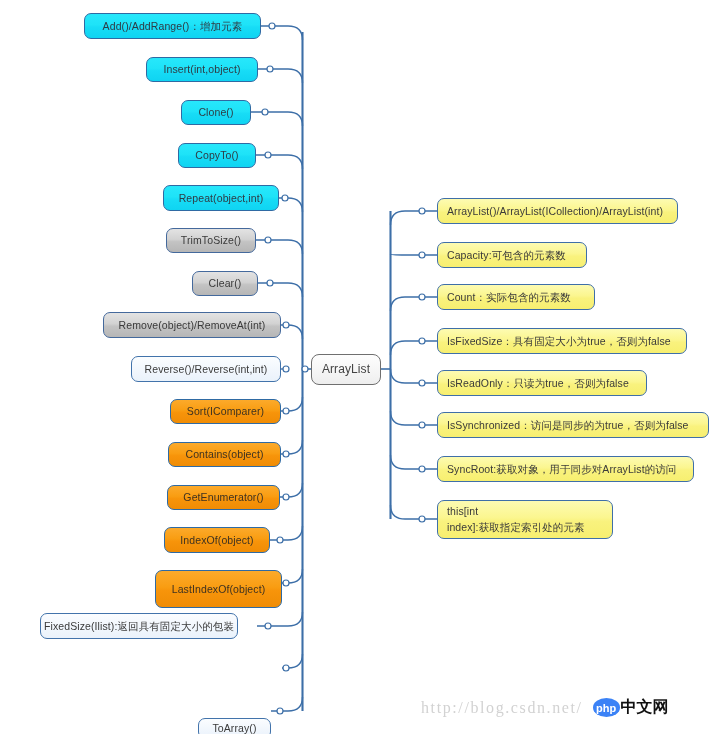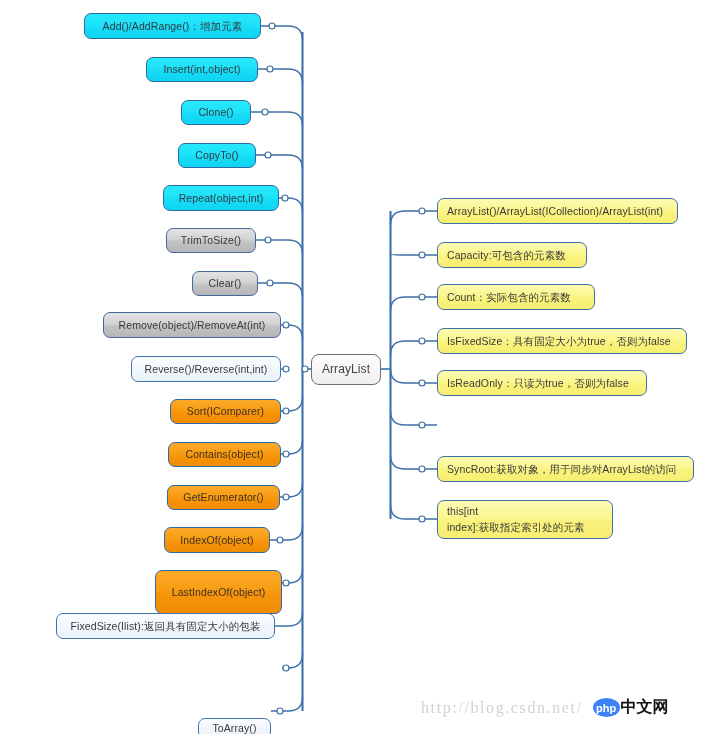--- a/index.html
+++ b/index.html
@@ -245,25 +245,25 @@
   </div>
 
   <div class="node n-orange" style="left:167px;top:485px;width:113px;height:25px;">
     <span>GetEnumerator()</span>
   </div>
 
   <div class="node n-orange" style="left:164px;top:527px;width:106px;height:26px;">
     <span>IndexOf(object)</span>
   </div>
 
-  <div class="node n-orange" style="left:155px;top:570px;width:127px;height:44px;">
+  <div class="node n-orange" style="left:155px;top:570px;width:127px;height:38px;">
     <span>LastIndexOf(object)</span>
   </div>
 
-  <div class="node n-pale" style="left:56px;top:613px;width:219px;height:26px;">
+  <div class="node n-pale" style="left:40px;top:613px;width:198px;height:26px;">
     <span>FixedSize(Ilist):返回具有固定大小的包装</span>
   </div>
 
 
   <div class="node n-pale" style="left:198px;top:718px;width:73px;height:21px;">
     <span>ToArray()</span>
   </div>
 
   <div class="node n-yellow" style="left:437px;top:198px;width:241px;height:26px;">
     <span>ArrayList()/ArrayList(ICollection)/ArrayList(int)</span>
@@ -278,20 +278,23 @@
   </div>
 
   <div class="node n-yellow" style="left:437px;top:328px;width:250px;height:26px;">
     <span>IsFixedSize：具有固定大小为true，否则为false</span>
   </div>
 
   <div class="node n-yellow" style="left:437px;top:370px;width:210px;height:26px;">
     <span>IsReadOnly：只读为true，否则为false</span>
   </div>
 
+  <div class="node n-yellow" style="left:437px;top:412px;width:272px;height:26px;">
+    <span>IsSynchronized：访问是同步的为true，否则为false</span>
+  </div>
 
   <div class="node n-yellow" style="left:437px;top:456px;width:257px;height:26px;">
     <span>SyncRoot:获取对象，用于同步对ArrayList的访问</span>
   </div>
 
   <div class="node n-yellow n-multiline" style="left:437px;top:500px;width:176px;height:39px;align-items:center;">
     <span>this[int
 index]:获取指定索引处的元素</span>
   </div>
 

